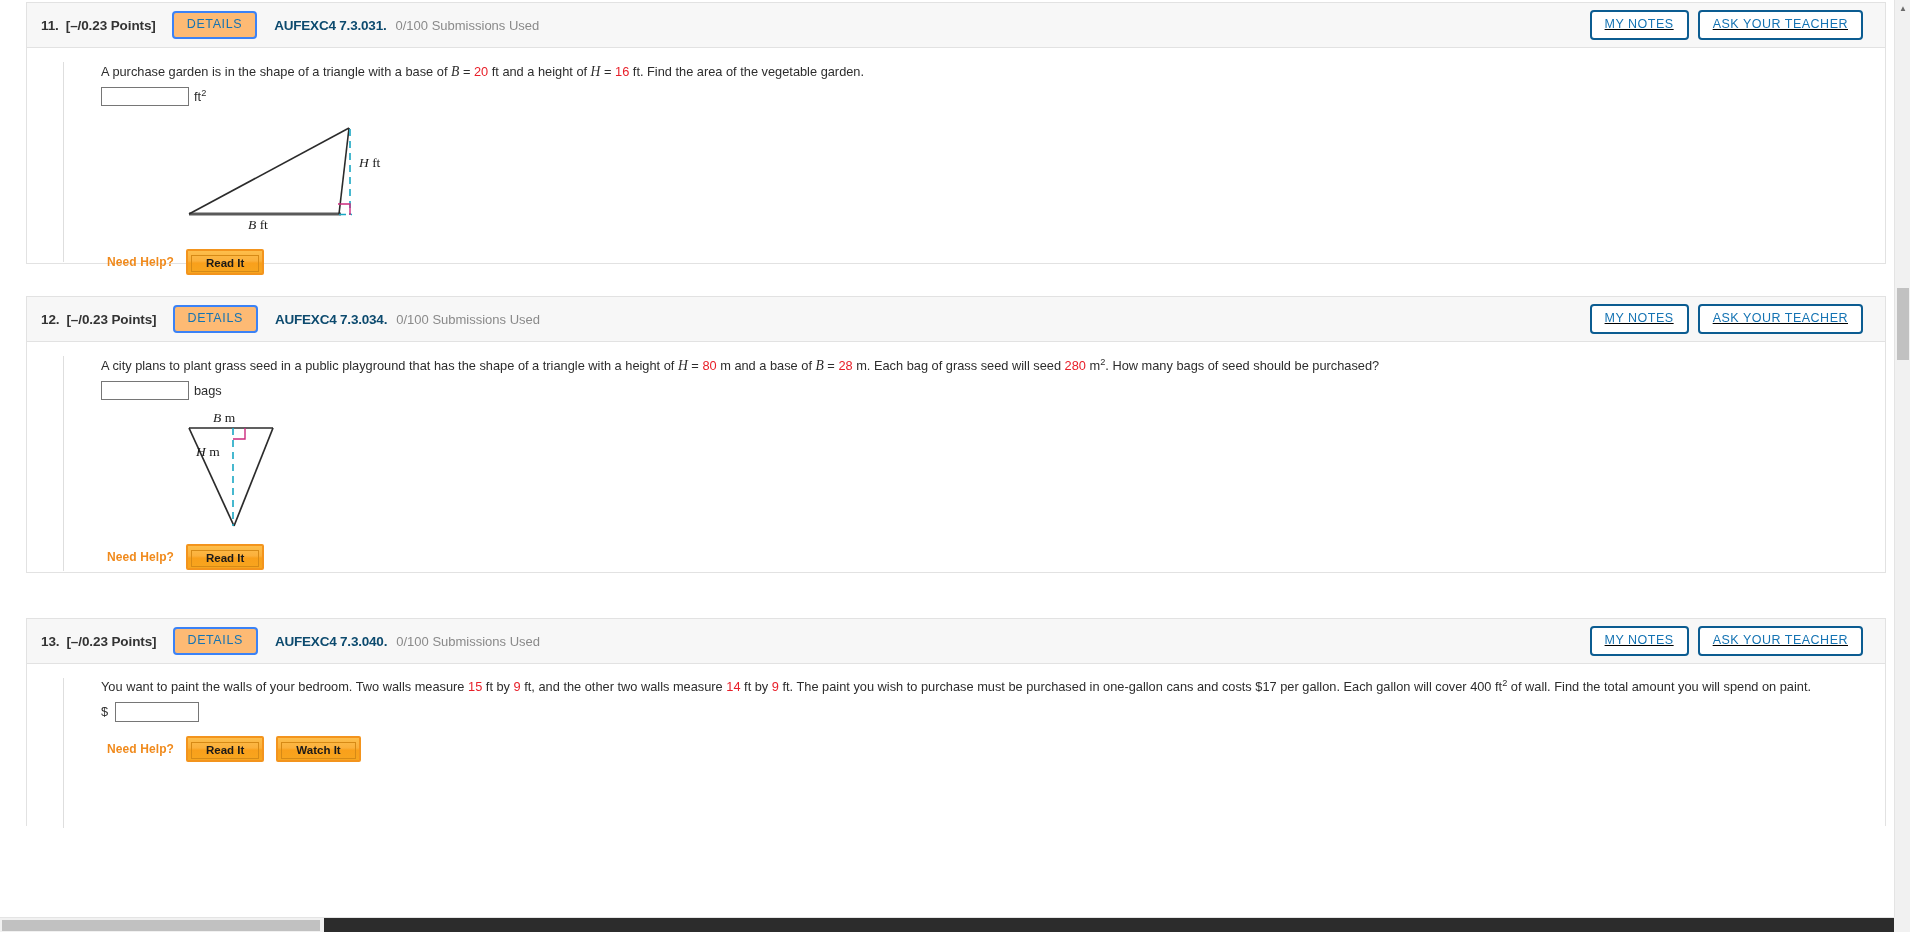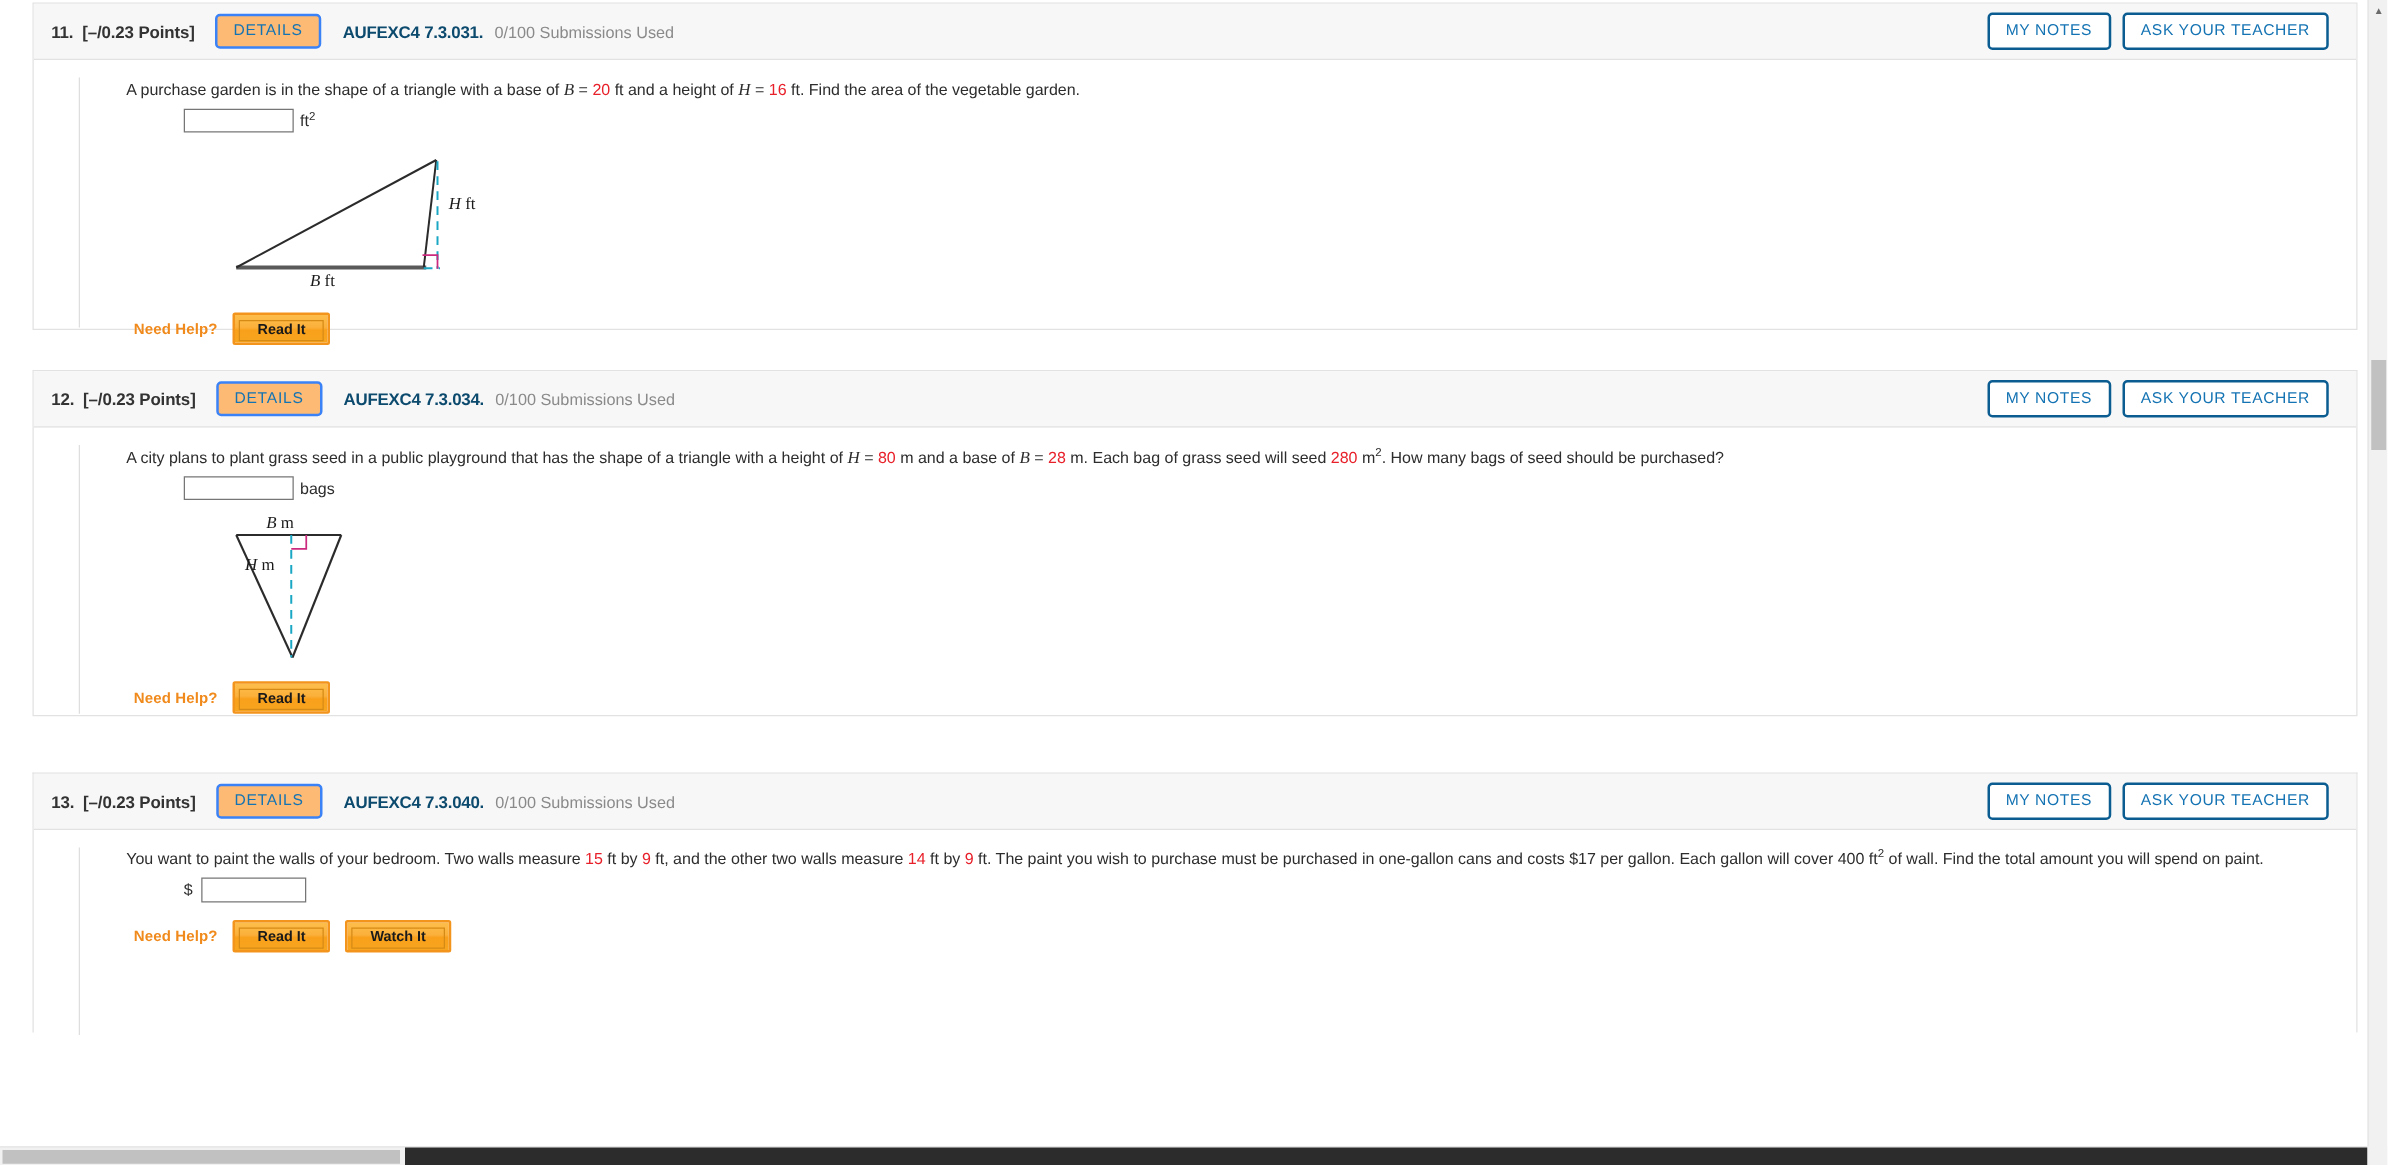--- a/index.html
+++ b/index.html
@@ -84,20 +84,21 @@
     color: #8a8a8a;
     margin-left: 9px;
     white-space: nowrap;
   }
   .header-right {
     position: absolute;
     right: 22px;
     top: 7px;
     display: flex;
     gap: 9px;
+    text-decoration: underline;
   }
   .hdr-btn {
     border: 2px solid #0b5c91;
     border-radius: 4px;
     background: #ffffff;
     color: #1473b3;
     font-size: 12.5px;
     letter-spacing: 0.5px;
     padding: 6px 13px 7px 13px;
     line-height: 1;
@@ -126,21 +127,20 @@
   }
   .prob-text .var { font-style: italic; font-family: "Liberation Serif", serif; font-size: 13.6px; }
   .prob-text .num { color: #e8202a; }
   sup { font-size: 0.72em; vertical-align: super; line-height: 0; }
 
   .ans-row {
     display: flex;
     align-items: center;
     margin-top: 5px;
     gap: 5px;
-    margin-left: 46px;
   }
   .ans-input {
     width: 88px;
     height: 19px;
     border: 1px solid #767676;
     background: #ffffff;
     font-size: 12px;
     padding: 0 3px;
     font-family: "Liberation Sans", sans-serif;
   }

